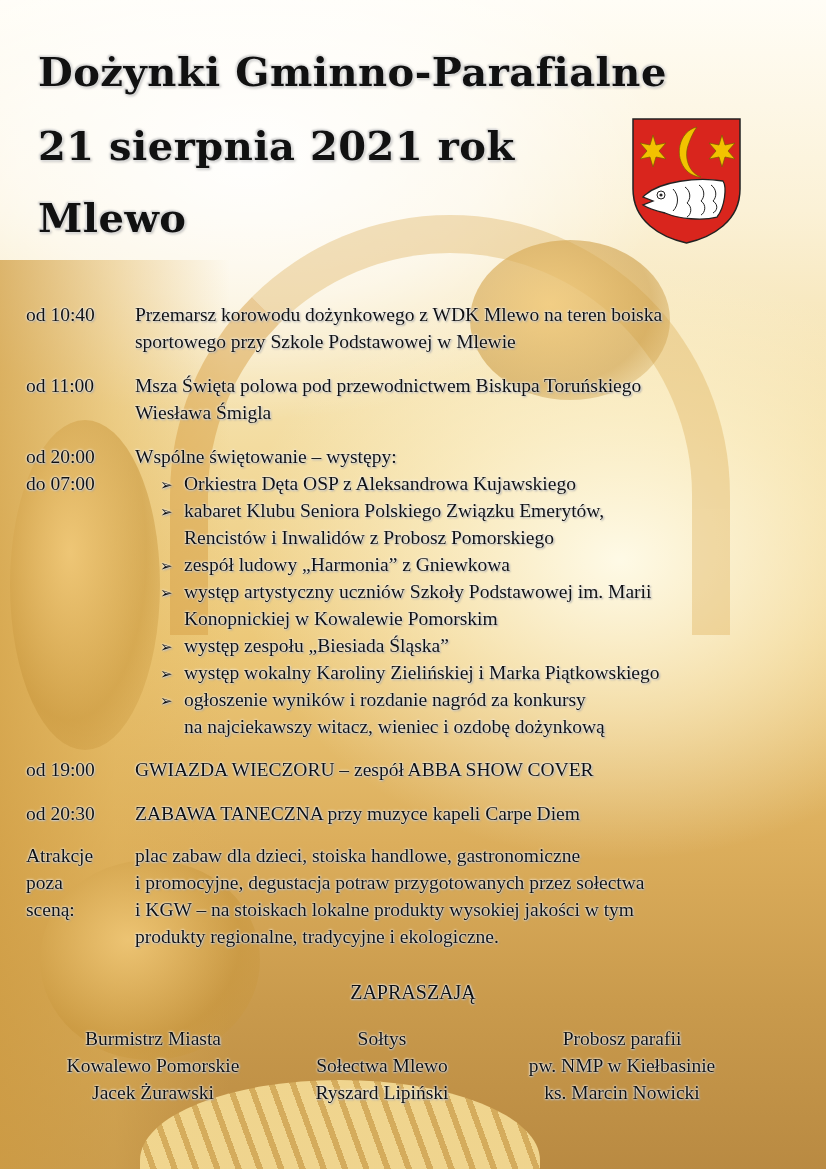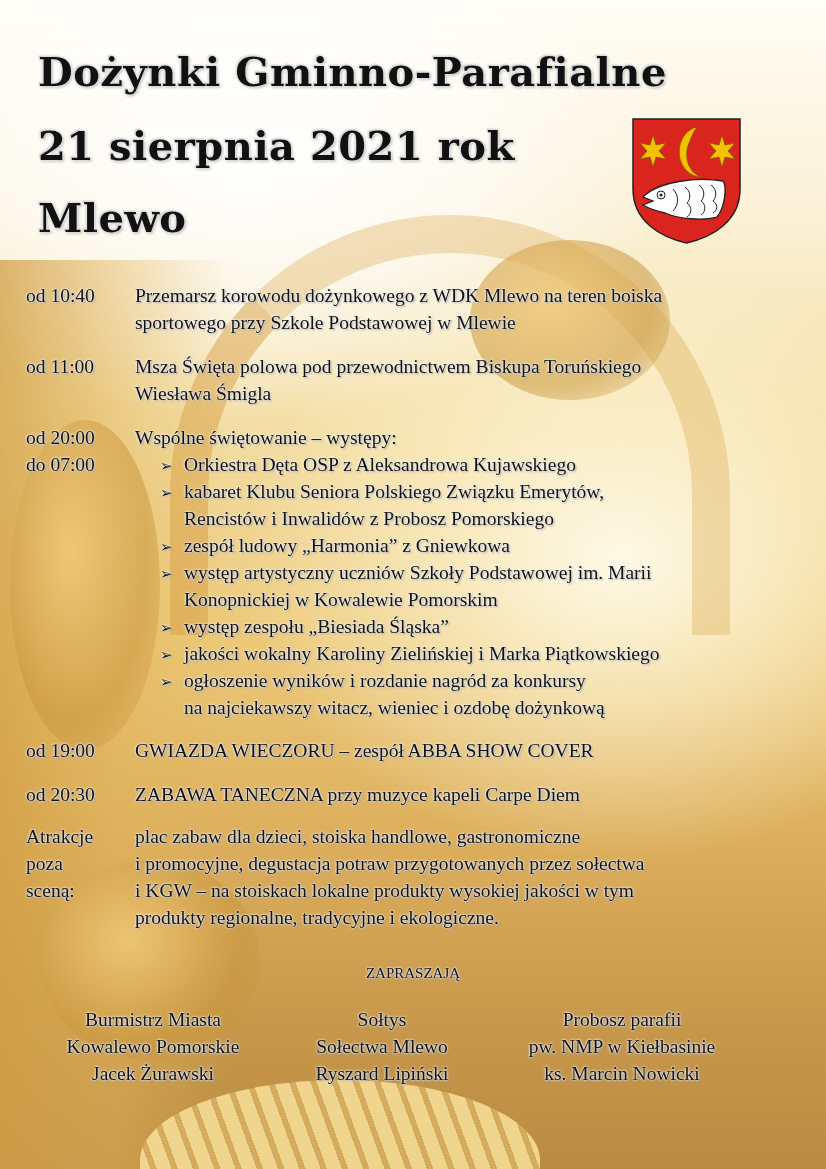--- a/index.html
+++ b/index.html
@@ -50,20 +50,21 @@
   .coat {
     position: absolute; left: 631px; top: 117px; width: 111px; height: 128px;
   }
 
   .txt {
     position: absolute;
     font-family: "Liberation Serif", "DejaVu Serif", serif;
     font-size: 19.5px; color: #111; line-height: 27px;
     text-shadow: 0 0 2px #fff, 0 0 3px #fff, 1px 1px 2px #888;
     white-space: nowrap;
+    margin-top: 19px;
   }
   .time { left: 26px; }
   .desc { left: 135px; text-align: center; }
   .bul  { left: 160px; }
   .bul .arr { display: inline-block; width: 24px; font-size: 15px; }
   .cont { left: 184px; }
   .center { text-align: center; width: 260px; }
 </style>
 </head>
 <body>
@@ -113,39 +114,39 @@
 <div class="txt time" style="top:451px;">do 07:00</div>
 <div class="txt desc" style="top:424px;">Wspólne świętowanie – występy:</div>
 
 <div class="txt bul" style="top:451px;"><span class="arr">➢</span><span>Orkiestra Dęta OSP z Aleksandrowa Kujawskiego</span></div>
 <div class="txt bul" style="top:478px;"><span class="arr">➢</span><span>kabaret Klubu Seniora Polskiego Związku Emerytów,</span></div>
 <div class="txt cont" style="top:505px;">Rencistów i Inwalidów z Probosz Pomorskiego</div>
 <div class="txt bul" style="top:532px;"><span class="arr">➢</span><span>zespół ludowy „Harmonia” z Gniewkowa</span></div>
 <div class="txt bul" style="top:559px;"><span class="arr">➢</span><span>występ artystyczny uczniów Szkoły Podstawowej im. Marii</span></div>
 <div class="txt cont" style="top:586px;">Konopnickiej w Kowalewie Pomorskim</div>
 <div class="txt bul" style="top:613px;"><span class="arr">➢</span><span>występ zespołu „Biesiada Śląska”</span></div>
-<div class="txt bul" style="top:640px;"><span class="arr">➢</span><span>jakości wokalny Karoliny Zielińskiej i Marka Piątkowskiego</span></div>
+<div class="txt bul" style="top:640px;"><span class="arr">➢</span><span>występ wokalny Karoliny Zielińskiej i Marka Piątkowskiego</span></div>
 <div class="txt bul" style="top:667px;"><span class="arr">➢</span><span>ogłoszenie wyników i rozdanie nagród za konkursy</span></div>
 <div class="txt cont" style="top:694px;">na najciekawszy witacz, wieniec i ozdobę dożynkową</div>
 
 <div class="txt time" style="top:737px;text-align:right;">od 19:00</div>
 <div class="txt desc" style="top:737px;">GWIAZDA WIECZORU – zespół ABBA SHOW COVER</div>
 
 <div class="txt time" style="top:781px;">od 20:30</div>
 <div class="txt desc" style="top:781px;">ZABAWA TANECZNA przy muzyce kapeli Carpe Diem</div>
 
 <div class="txt time" style="top:823px;">Atrakcje</div>
 <div class="txt time" style="top:850px;">poza</div>
 <div class="txt time" style="top:877px;">sceną:</div>
 <div class="txt desc" style="top:823px;">plac zabaw dla dzieci, stoiska handlowe, gastronomiczne</div>
 <div class="txt desc" style="top:850px;">i promocyjne, degustacja potraw przygotowanych przez sołectwa</div>
 <div class="txt desc" style="top:877px;">i KGW – na stoiskach lokalne produkty wysokiej jakości w tym</div>
 <div class="txt desc" style="top:904px;">produkty regionalne, tradycyjne i ekologiczne.</div>
 
-<div class="txt center" style="top:960px;left:283px;font-size:15px;">ZAPRASZAJĄ</div>
+<div class="txt center" style="top:960px;left:283px;font-size:20px;">ZAPRASZAJĄ</div>
 
 <div class="txt center" style="top:1006px;left:23px;">Burmistrz Miasta</div>
 <div class="txt center" style="top:1033px;left:23px;">Kowalewo Pomorskie</div>
 <div class="txt center" style="top:1060px;left:23px;">Jacek Żurawski</div>
 
 <div class="txt center" style="top:1006px;left:252px;">Sołtys</div>
 <div class="txt center" style="top:1033px;left:252px;">Sołectwa Mlewo</div>
 <div class="txt center" style="top:1060px;left:252px;">Ryszard Lipiński</div>
 
 <div class="txt center" style="top:1006px;left:492px;">Probosz parafii</div>

